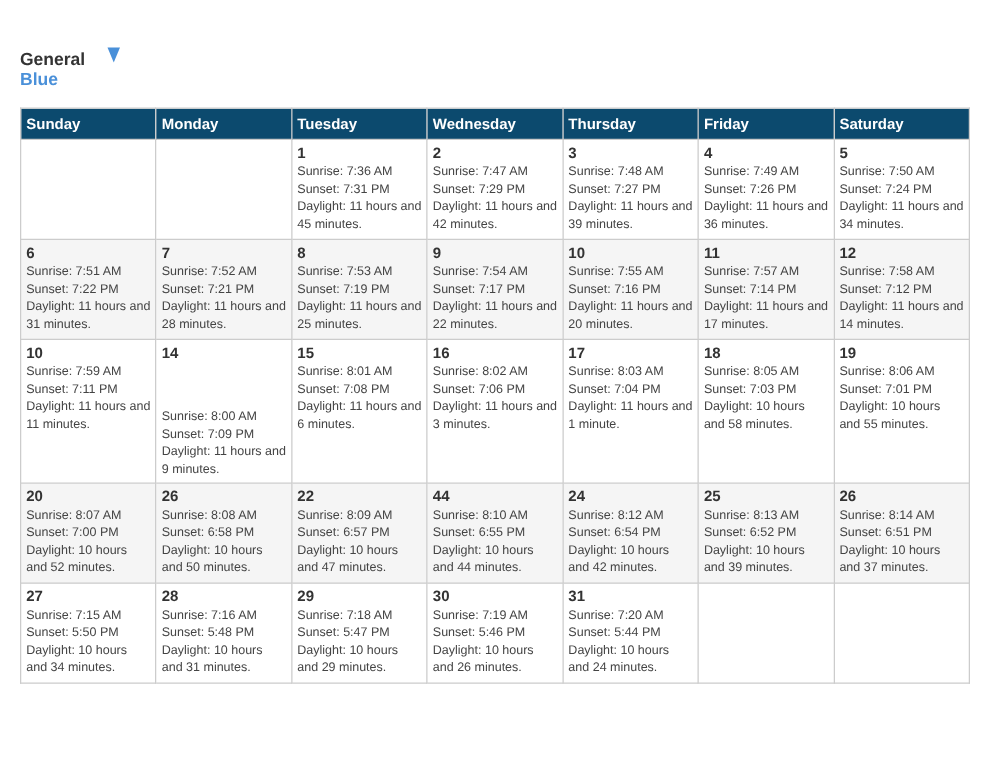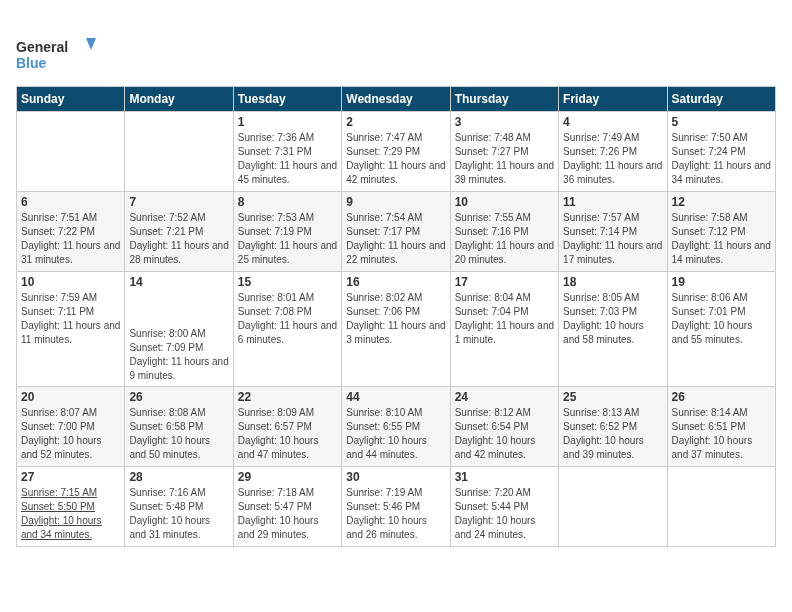--- a/index.html
+++ b/index.html
@@ -203,21 +203,21 @@
 Daylight: 11 hours and 6 minutes.</div>
         </td>
         <td>
           <span class="day-number">16</span>
           <div class="day-info" style="white-space: pre-line;">Sunrise: 8:02 AM
 Sunset: 7:06 PM
 Daylight: 11 hours and 3 minutes.</div>
         </td>
         <td>
           <span class="day-number">17</span>
-          <div class="day-info" style="white-space: pre-line;">Sunrise: 8:04 AM
+          <div class="day-info" style="white-space: pre-line;">Sunrise: 8:03 AM
 Sunset: 7:04 PM
 Daylight: 11 hours and 1 minute.</div>
         </td>
         <td>
           <span class="day-number">18</span>
           <div class="day-info" style="white-space: pre-line;">Sunrise: 8:05 AM
 Sunset: 7:03 PM
 Daylight: 10 hours and 58 minutes.</div>
         </td>
         <td>
@@ -267,21 +267,21 @@
         <td>
           <span class="day-number">26</span>
           <div class="day-info" style="white-space: pre-line;">Sunrise: 8:14 AM
 Sunset: 6:51 PM
 Daylight: 10 hours and 37 minutes.</div>
         </td>
       </tr>
       <tr>
         <td>
           <span class="day-number">27</span>
-          <div class="day-info" style="white-space: pre-line; text-decoration: underline;">Sunrise: 7:15 AM
+          <div class="day-info" style="white-space: pre-line;">Sunrise: 7:15 AM
 Sunset: 5:50 PM
 Daylight: 10 hours and 34 minutes.</div>
         </td>
         <td>
           <span class="day-number">28</span>
           <div class="day-info" style="white-space: pre-line;">Sunrise: 7:16 AM
 Sunset: 5:48 PM
 Daylight: 10 hours and 31 minutes.</div>
         </td>
         <td>

